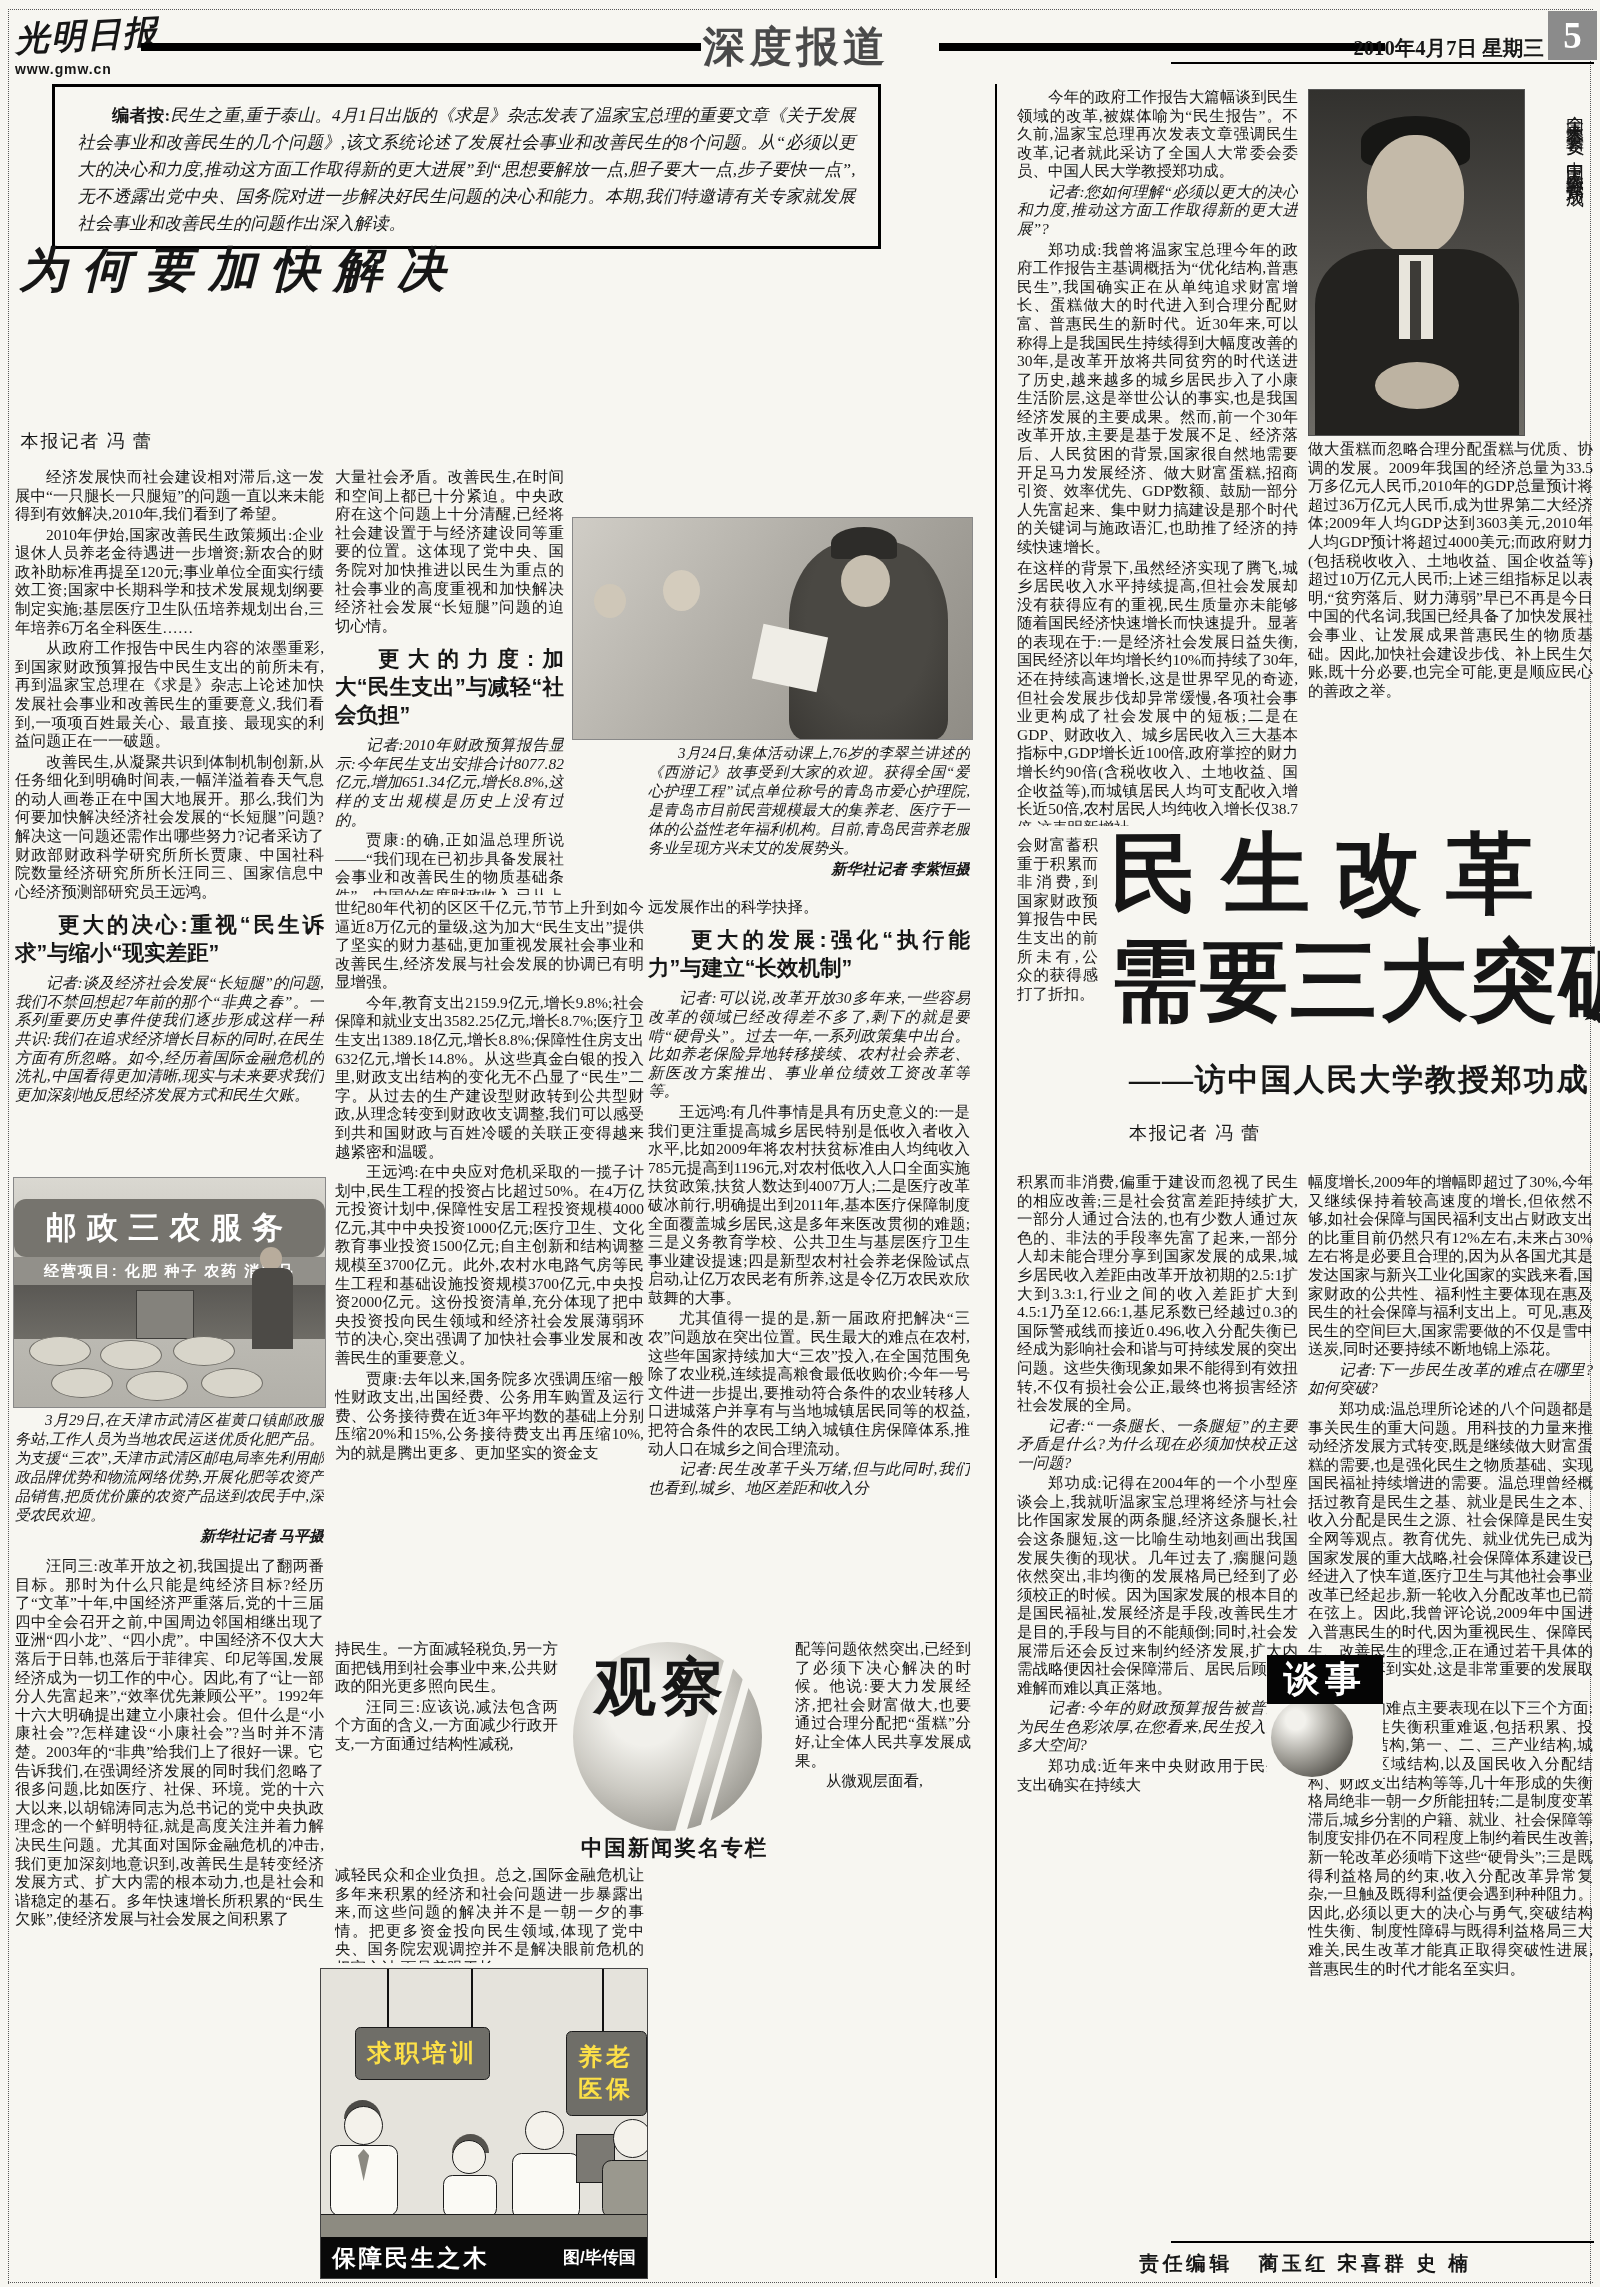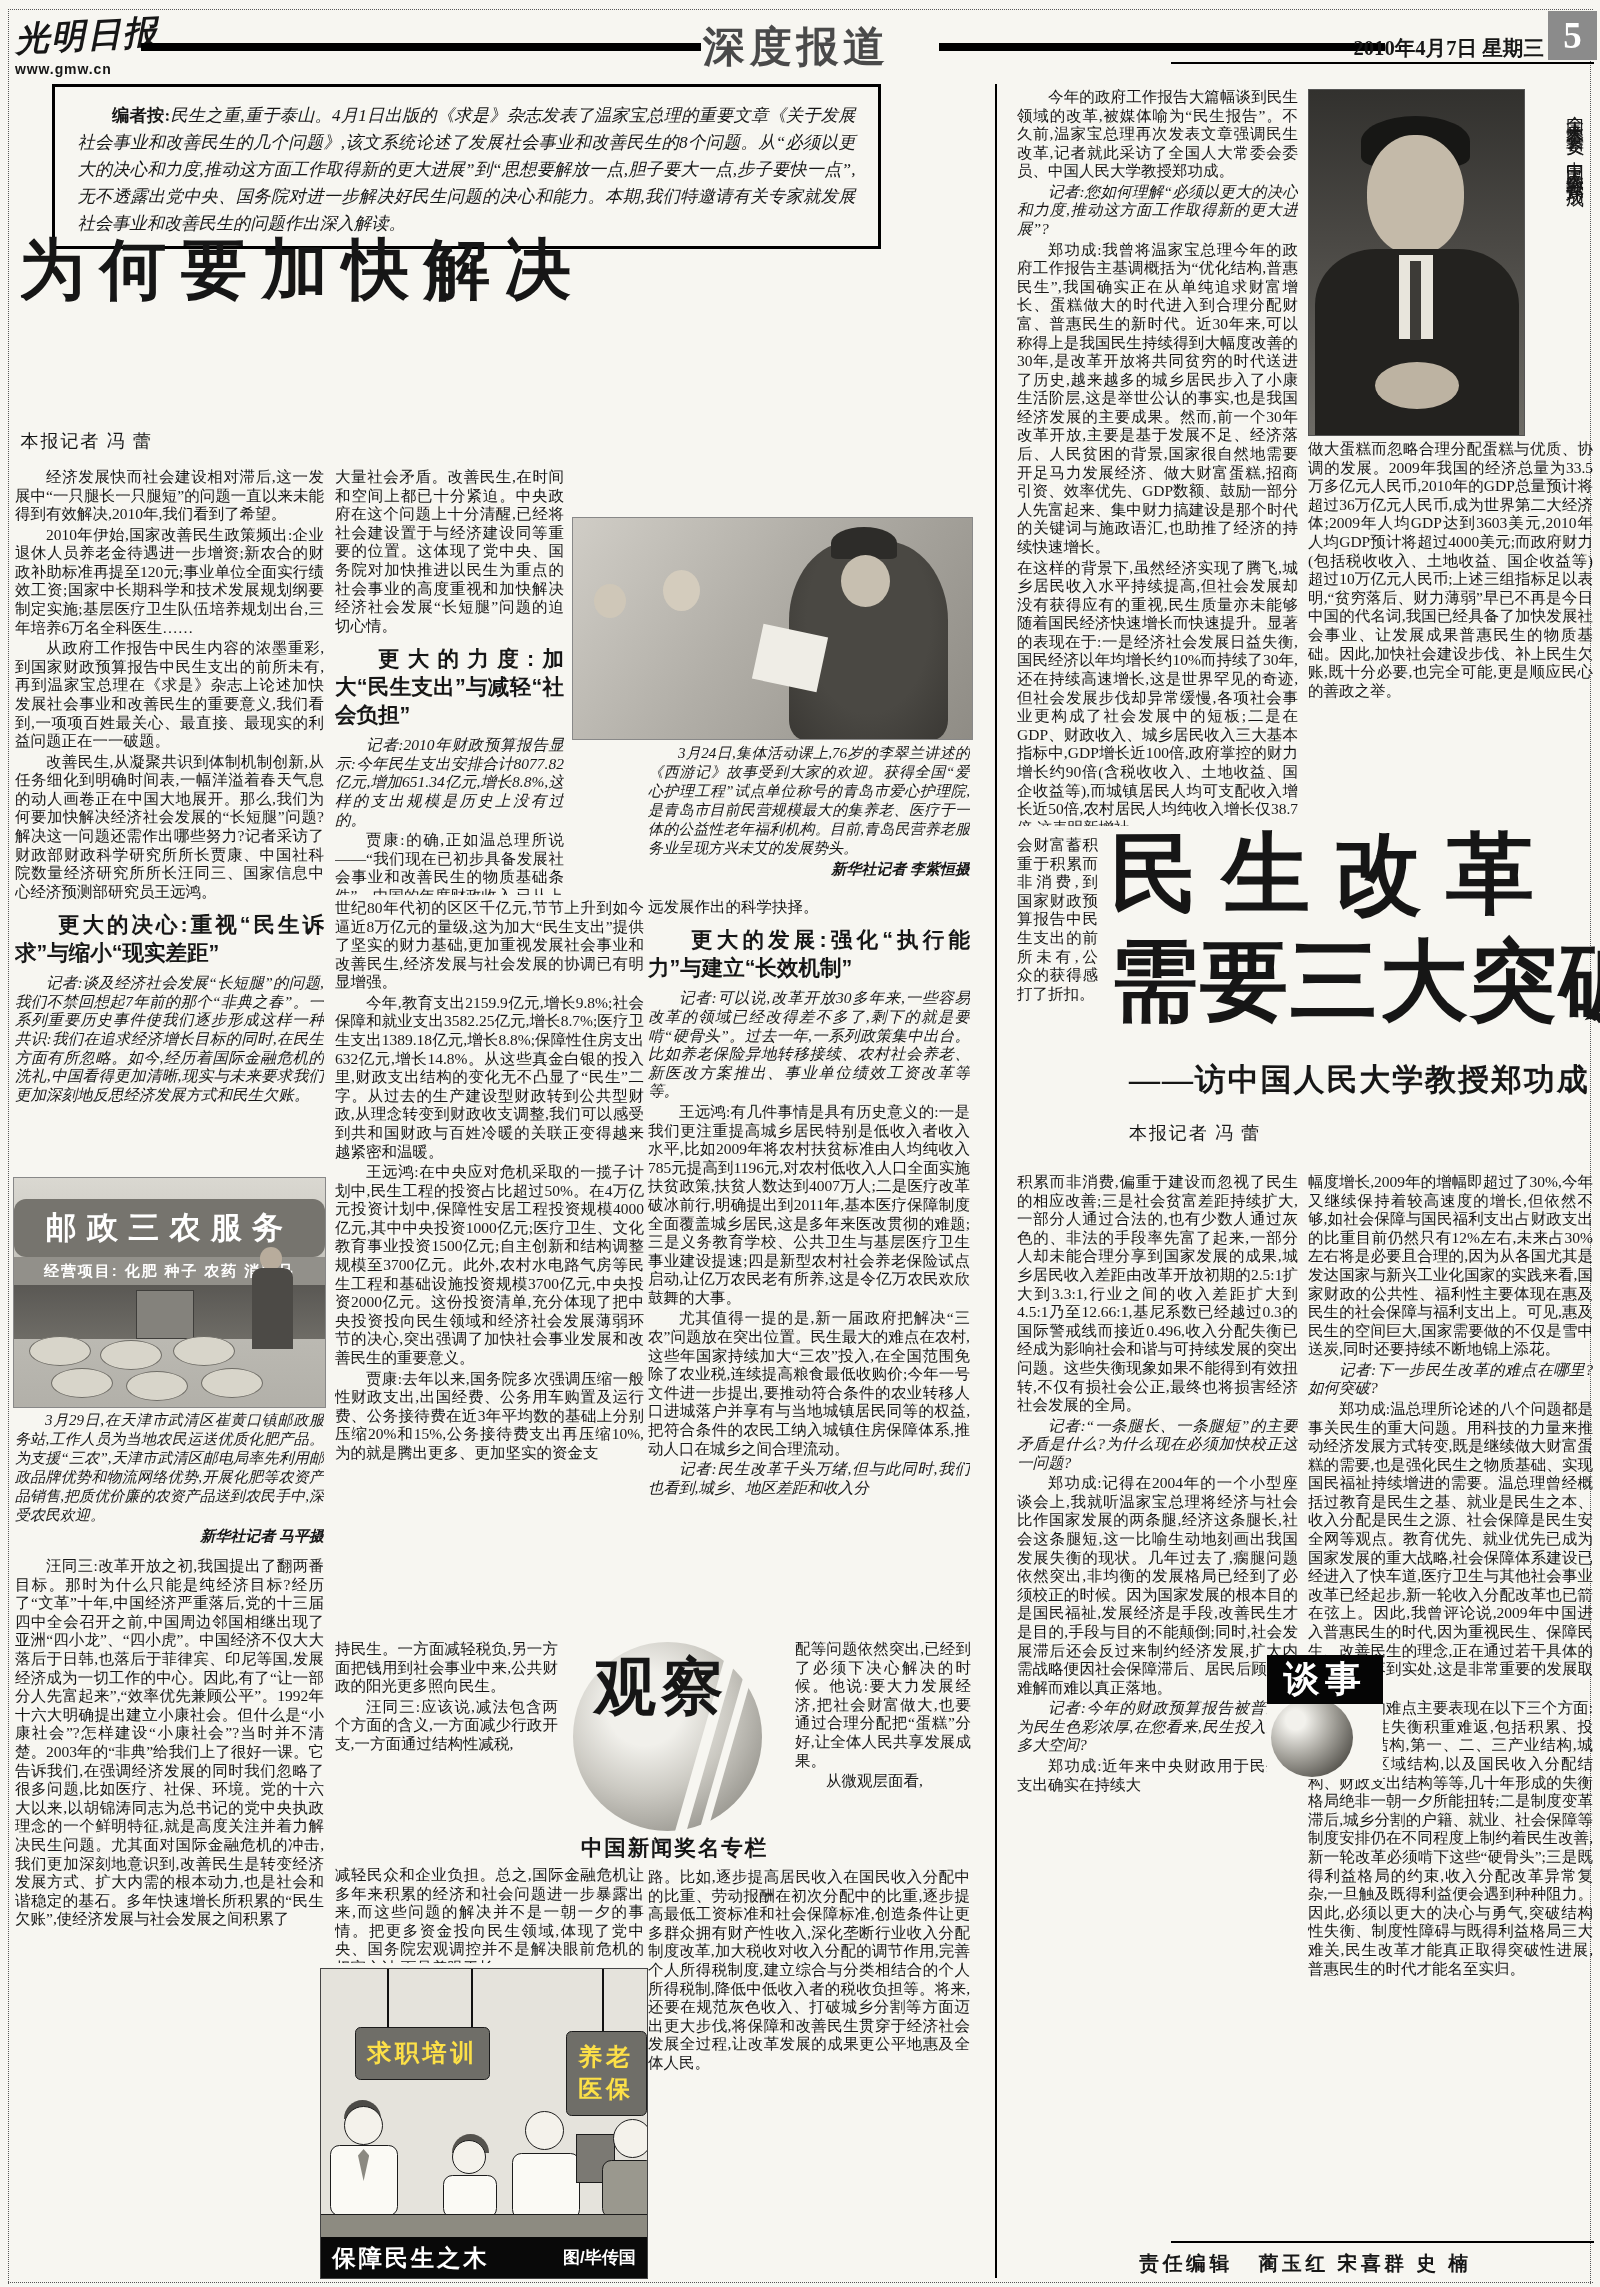--- a/index.html
+++ b/index.html
@@ -19,21 +19,21 @@
   .section-title{left:703px;top:19px;width:236px;text-align:left;font-size:42px;font-weight:900;color:#4a4a4a;letter-spacing:4.7px;}
   .date{left:1171px;top:34px;width:373px;text-align:right;font-weight:bold;font-size:20.6px;}
   .date-rule{left:1171px;top:62px;width:423px;height:1.9px;background:#000;}
   .page-num{left:1548px;top:11.2px;width:49px;height:49px;background:#8b8b8b;color:#fff;
             font-size:37px;font-weight:900;display:flex;align-items:center;justify-content:center;}
   
   .ed-box{left:52px;top:84px;width:778px;height:129px;border:3.7px solid #000;padding:15px 22.5px;overflow:hidden;}
   .ed-box p{margin:0;font-size:17.3px;line-height:27px;text-align:justify;font-style:italic;text-indent:2em;}
   .ed-box b{font-style:normal;font-weight:900;}
   
-  .hl1-1{left:19px;top:230px;width:956px;font-size:66px;font-weight:900;letter-spacing:15px;line-height:79px;white-space:nowrap;}
+  .hl1-1{left:19px;top:230px;width:956px;font-size:48px;font-weight:900;letter-spacing:15px;line-height:79px;white-space:nowrap;font-style:italic;}
   .hl1-2{left:19px;top:317px;width:965px;font-size:73px;font-weight:900;letter-spacing:0.9px;line-height:79px;white-space:nowrap;}
   .byline1{left:20.6px;top:429px;font-size:18px;letter-spacing:1.9px;}
   
   .col{overflow:hidden;}
   .para{margin:0 0 1.9px 0;text-align:justify;font-size:15.5px;line-height:18.6px;}
   .para.p{text-indent:2em;}
   .para.cont{text-indent:0;}
   .para.q{text-indent:2em;font-style:italic;}
   .para.h{font-family:"Liberation Sans","DejaVu Sans",sans-serif;font-size:21.5px;font-weight:900;
           line-height:28px;text-indent:2em;margin:9.4px 0 7.5px 0;font-style:normal;}
@@ -218,23 +218,20 @@
       <p class="para p">从微观层面看,</p>
     </div>
 
   <div class="abs observe">
     <div class="obs-circle"></div>
     <div class="obs-cut1"></div>
     <div class="obs-cut2"></div>
     <div class="obs-title">观察</div>
     <div class="obs-sub">中国新闻奖名专栏</div>
   </div>
-  <div class="abs col" style="left:648px;top:1868px;width:322px;height:408px;">
-      <p class="para cont">路。比如,逐步提高居民收入在国民收入分配中的比重、劳动报酬在初次分配中的比重,逐步提高最低工资标准和社会保障标准,创造条件让更多群众拥有财产性收入,深化垄断行业收入分配制度改革,加大税收对收入分配的调节作用,完善个人所得税制度,建立综合与分类相结合的个人所得税制,降低中低收入者的税收负担等。将来,还要在规范灰色收入、打破城乡分割等方面迈出更大步伐,将保障和改善民生贯穿于经济社会发展全过程,让改革发展的成果更公平地惠及全体人民。</p>
-    </div>
 
   <div class="abs cartoon">
     <div class="line" style="left:66px;height:62px;"></div>
     <div class="line" style="left:150px;height:62px;"></div>
     <div class="line" style="left:281px;height:66px;"></div>
     <div class="sign" style="left:34px;top:58px;">求职培训</div>
     <div class="sign" style="left:245px;top:62px;">养老医保</div>
     <div class="hair" style="left:22.5px;top:131px;"></div>
     <div class="head" style="left:22.5px;top:137px;"></div>
     <div class="torso" style="left:9.4px;top:176px;width:66px;height:69px;"></div>

